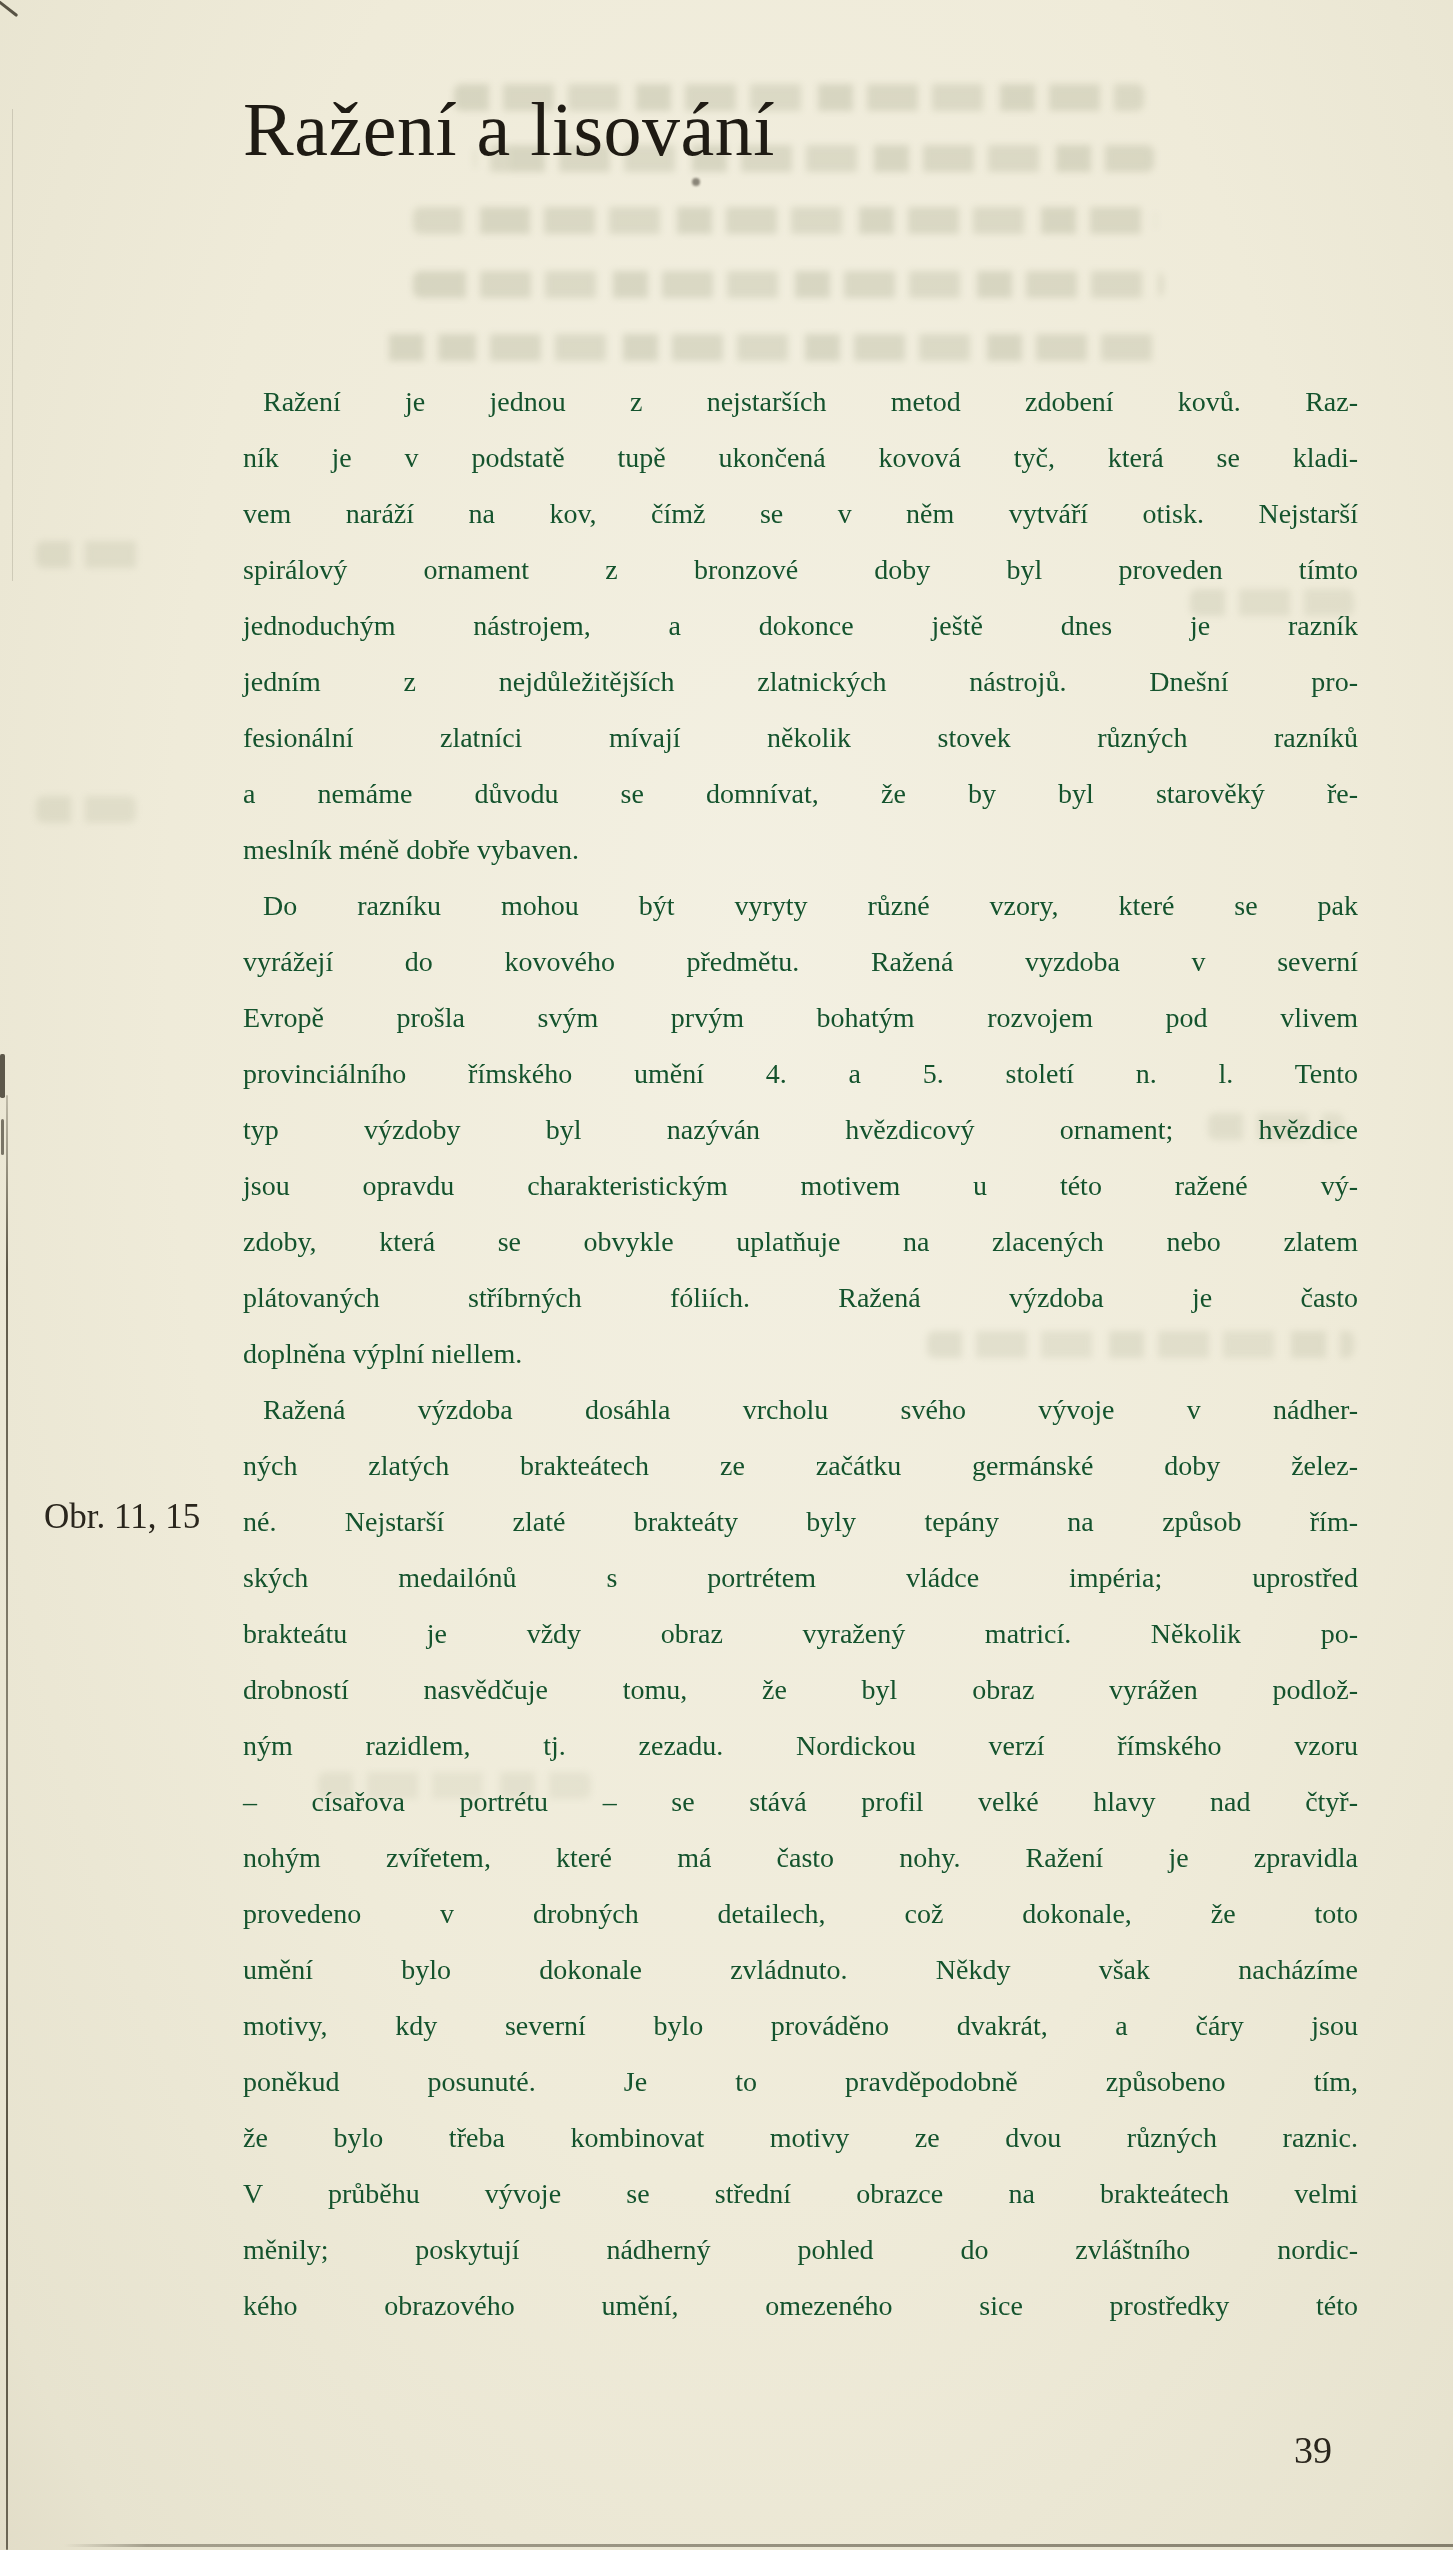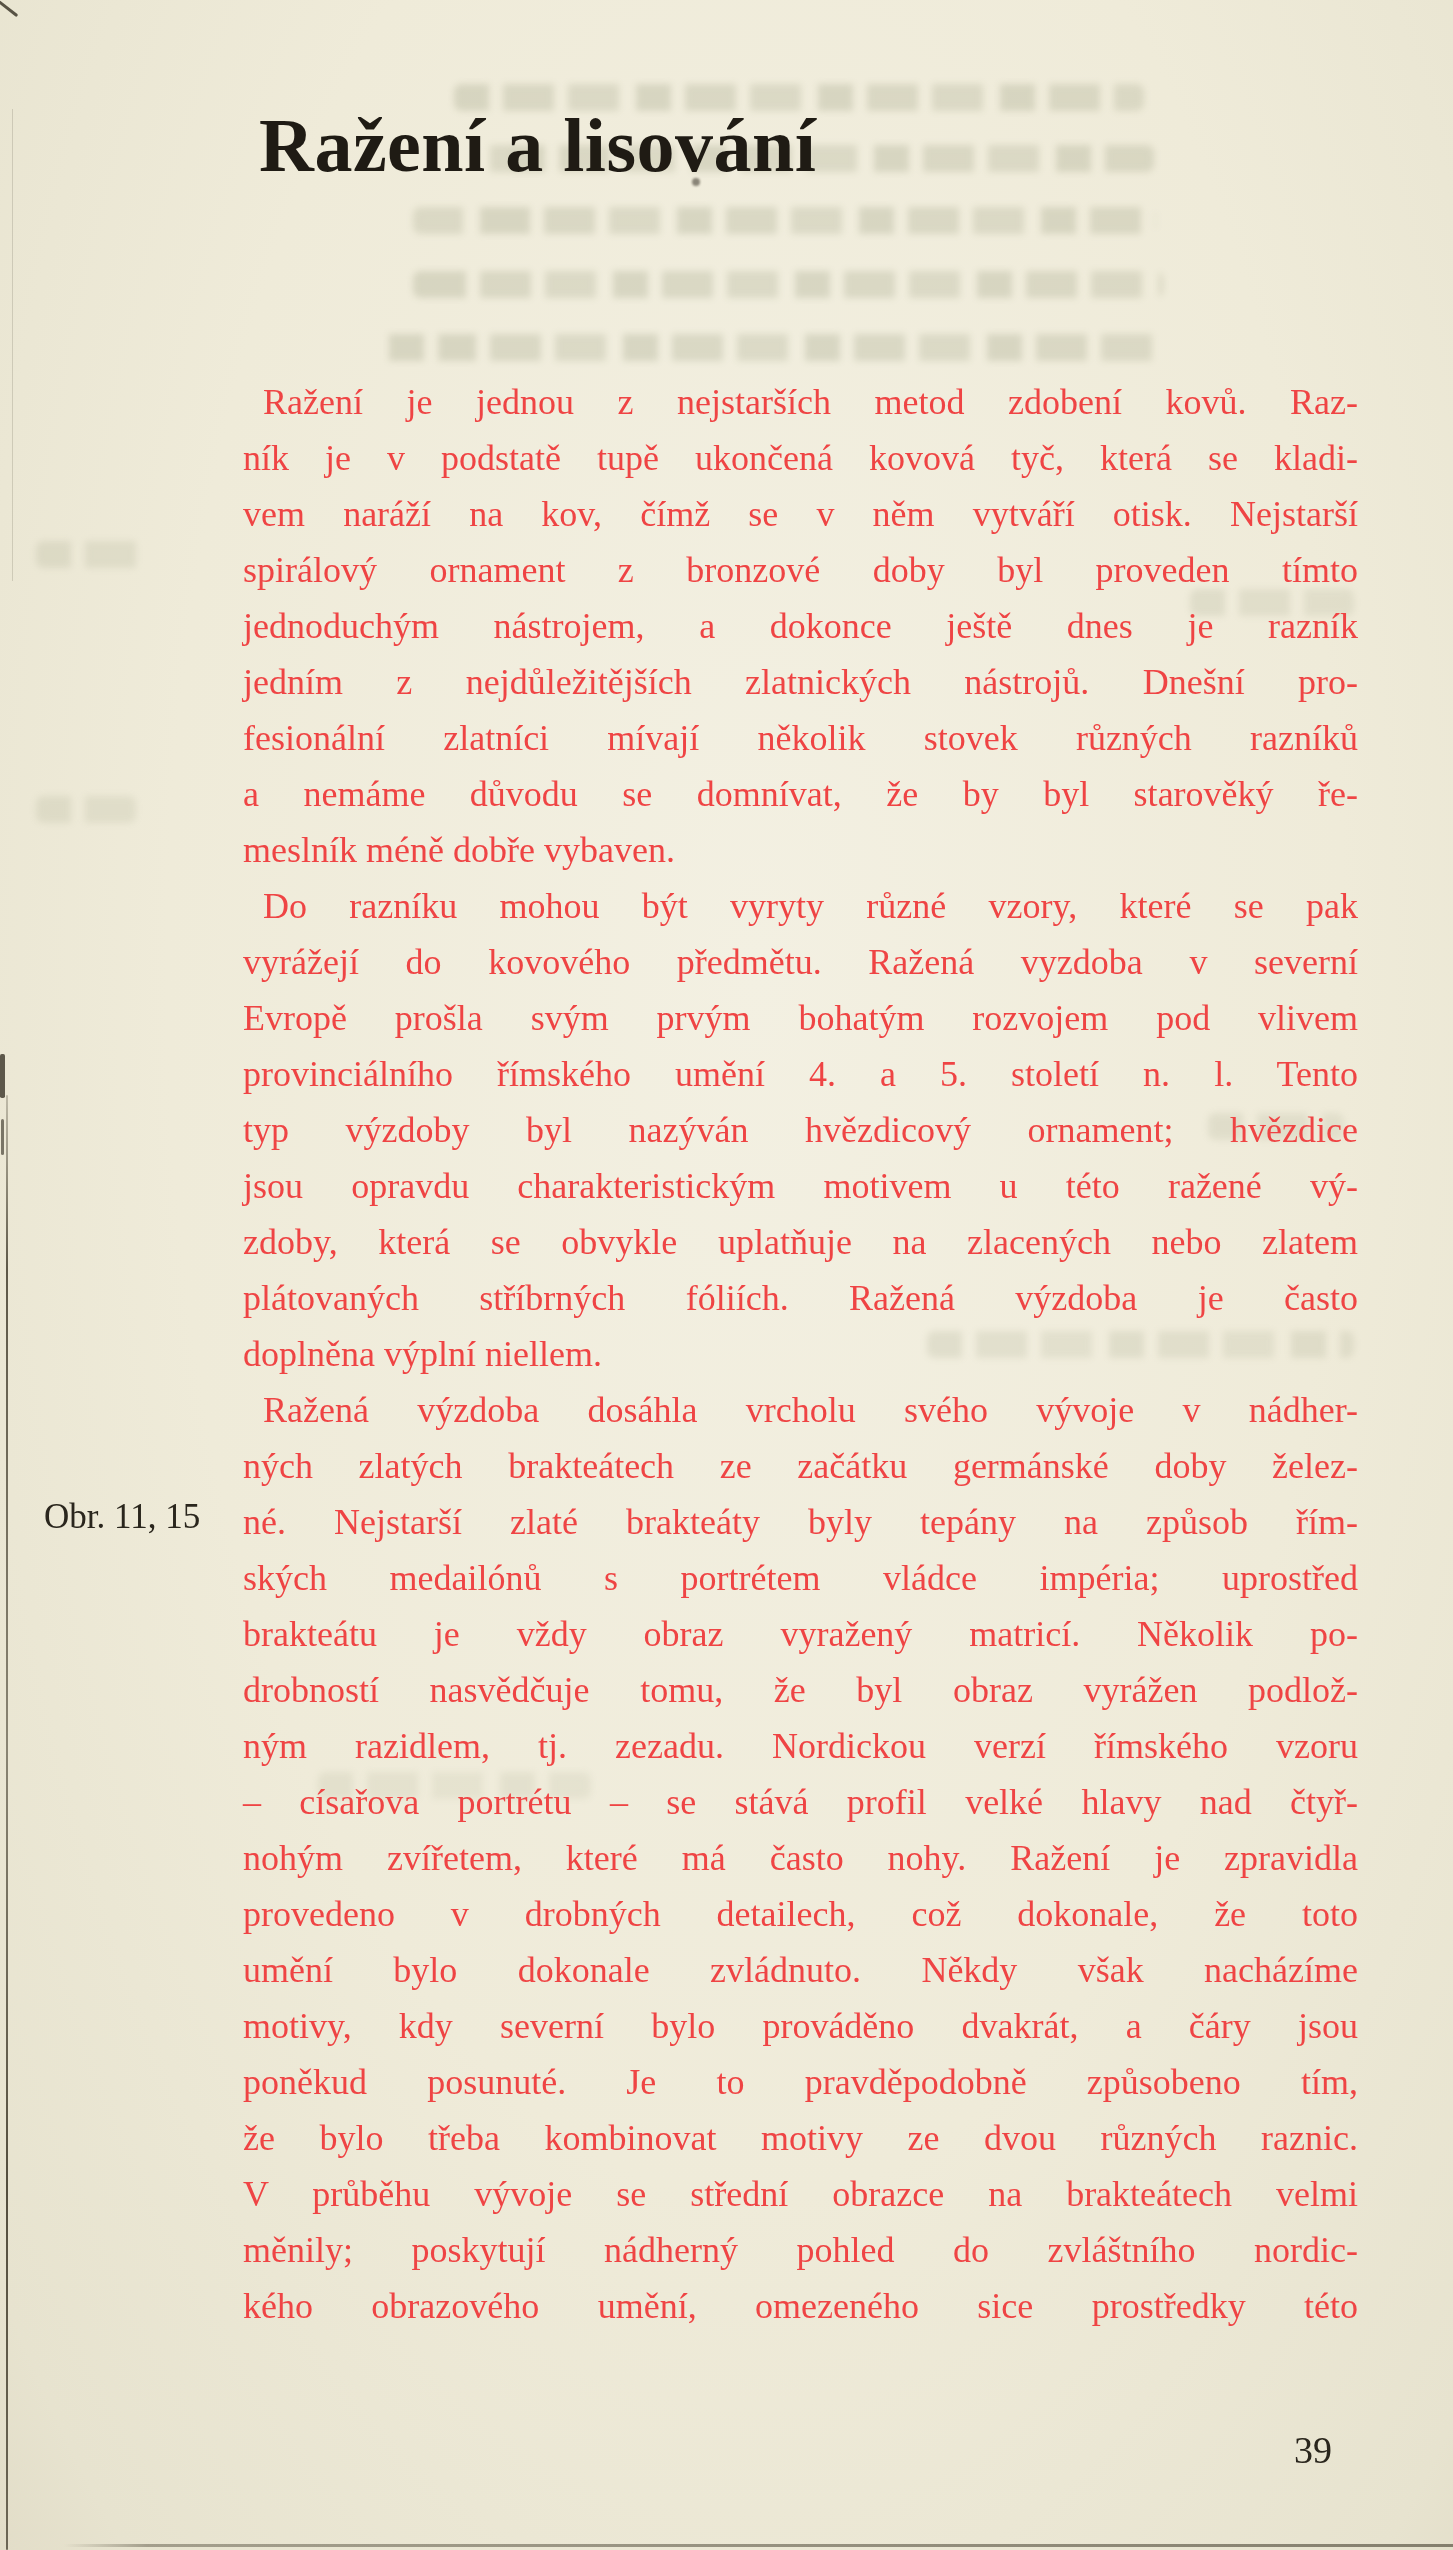--- a/index.html
+++ b/index.html
@@ -85,22 +85,22 @@
     line-height: 84px;
     letter-spacing: 0.5px;
     color: #1f1b14;
     white-space: nowrap;
   }
 
   .body-text {
     position: absolute;
     left: 243px; top: 374px;
     width: 1115px;
-    font-size: 36px;
-    color: #ef4444;
+    font-size: 28px;
+    color: #14532d;
   }
   .body-text .line {
     height: 56px;
     line-height: 56px;
     text-align: justify;
     text-align-last: justify;
     white-space: normal;
   }
   .body-text .line.last { text-align-last: left; }
   .body-text .line.indent { text-indent: 20px; }
@@ -141,21 +141,21 @@
 </div>
 
 <div class="corner-nick artifact"></div>
 <div class="binding-faint artifact"></div>
 <div class="binding-dash1 artifact"></div>
 <div class="binding-dash2 artifact"></div>
 <div class="binding-line artifact"></div>
 <div class="bottom-edge artifact"></div>
 <div class="ink-speck artifact"></div>
 
-<h1 class="page-title" style="margin:16px; font-weight:bold;">Ražení a lisování</h1>
+<h1 class="page-title" style="margin:0; font-weight:normal;">Ražení a lisování</h1>
 
 <div class="body-text">
     <div class="line indent">Ražení je jednou z nejstarších metod zdobení kovů. Raz-</div>
     <div class="line">ník je v podstatě tupě ukončená kovová tyč, která se kladi-</div>
     <div class="line">vem naráží na kov, čímž se v něm vytváří otisk. Nejstarší</div>
     <div class="line">spirálový ornament z bronzové doby byl proveden tímto</div>
     <div class="line">jednoduchým nástrojem, a dokonce ještě dnes je razník</div>
     <div class="line">jedním z nejdůležitějších zlatnických nástrojů. Dnešní pro-</div>
     <div class="line">fesionální zlatníci mívají několik stovek různých razníků</div>
     <div class="line">a nemáme důvodu se domnívat, že by byl starověký ře-</div>

